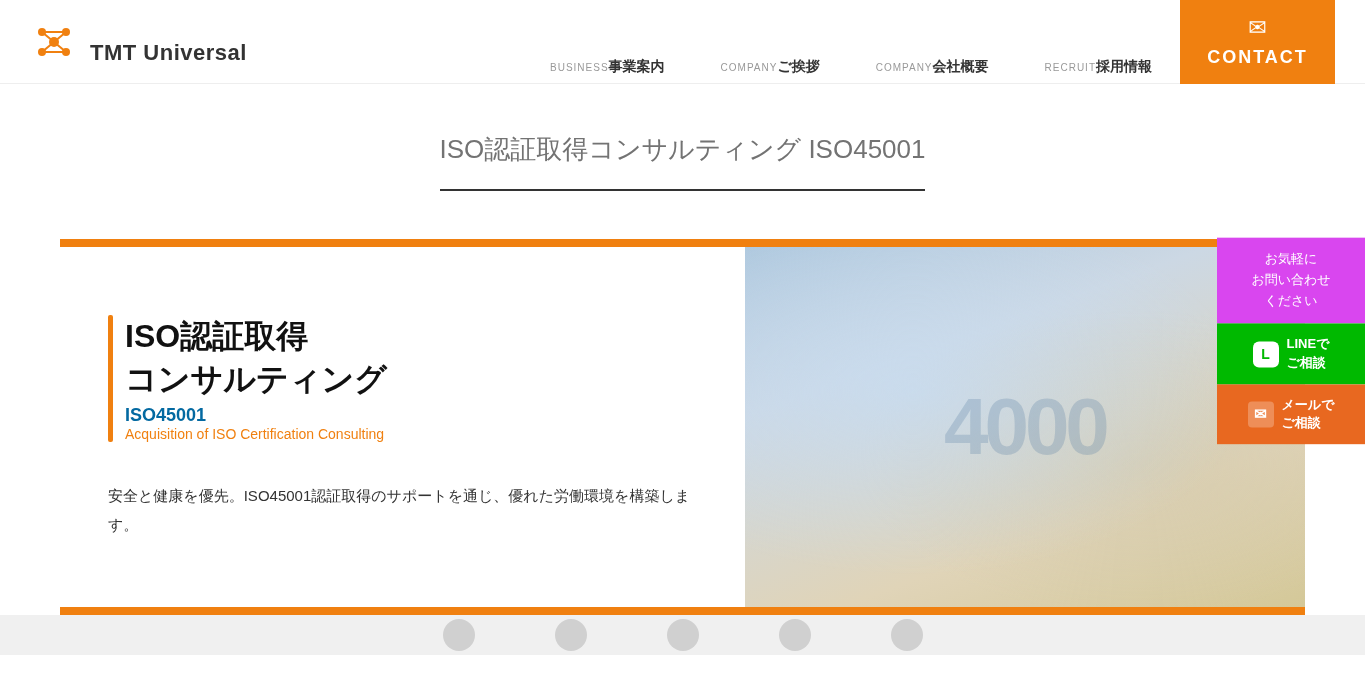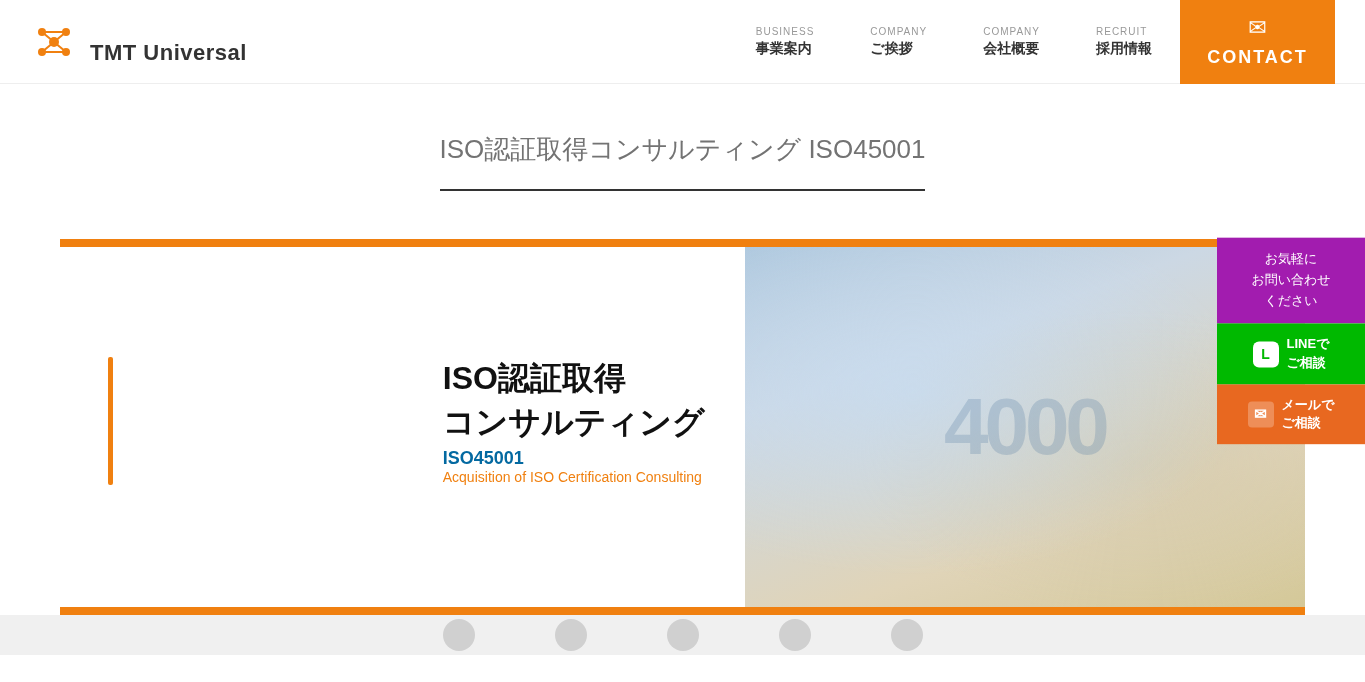--- a/index.html
+++ b/index.html
@@ -30,24 +30,24 @@
       color: #333;
       letter-spacing: 0.5px;
     }
     .nav-area {
       display: flex;
       align-items: stretch;
       height: 84px;
     }
     .nav-item {
       display: flex;
-      flex-direction: column;
-      align-items: flex-start;
-      justify-content: center;
-      padding: 0 28px;
+      flex-direction: row;
+      align-items: flex-end;
+      justify-content: center;
+      padding: 8px 28px;
       cursor: pointer;
       text-decoration: none;
       color: #333;
     }
     .nav-label-en {
       font-size: 10px;
       color: #999;
       letter-spacing: 1px;
       font-weight: 400;
       margin-bottom: 3px;
@@ -130,21 +130,20 @@
       padding: 48px 40px 48px 48px;
       display: flex;
       flex-direction: column;
       justify-content: center;
     }
     .banner-title-block {
       display: flex;
       align-items: flex-start;
       gap: 12px;
       margin-bottom: 12px;
-      justify-content: space-between;
     }
     .banner-orange-bar {
       width: 5px;
       background: #f08010;
       align-self: stretch;
       border-radius: 2px;
     }
     .banner-title-text h2 {
       font-size: 32px;
       font-weight: 900;
@@ -198,21 +197,21 @@
     
     .side-panel {
       position: fixed;
       right: 0;
       top: 50%;
       transform: translateY(-50%);
       width: 148px;
       z-index: 100;
     }
     .side-panel-header {
-      background: #a21caf;
+      background: #d946ef;
       color: #fff;
       text-align: center;
       padding: 12px 10px;
       font-size: 13px;
       font-weight: 500;
       line-height: 1.6;
     }
     .side-panel-btn {
       display: flex;
       align-items: center;
@@ -331,20 +330,21 @@
         <div class="banner-orange-bar"></div>
         <div class="banner-title-text">
           <h2>
             <span>ISO認証取得</span><br>
             <span>コンサルティング</span>
           </h2>
           <p class="subtitle-iso">ISO45001</p>
           <p class="subtitle-en">Acquisition of ISO Certification Consulting</p>
         </div>
       </div>
+      <p class="banner-description">安全と健康を優先。ISO45001認証取得のサポートを通じ、優れた労働環境を構築します。</p>
     </div>
 
     <div class="banner-right">
       <div class="blocks-visual">
         <div class="blocks-text">4000</div>
       </div>
     </div>
   </div>
   <div class="banner-bottom-bar"></div>
 </section>

